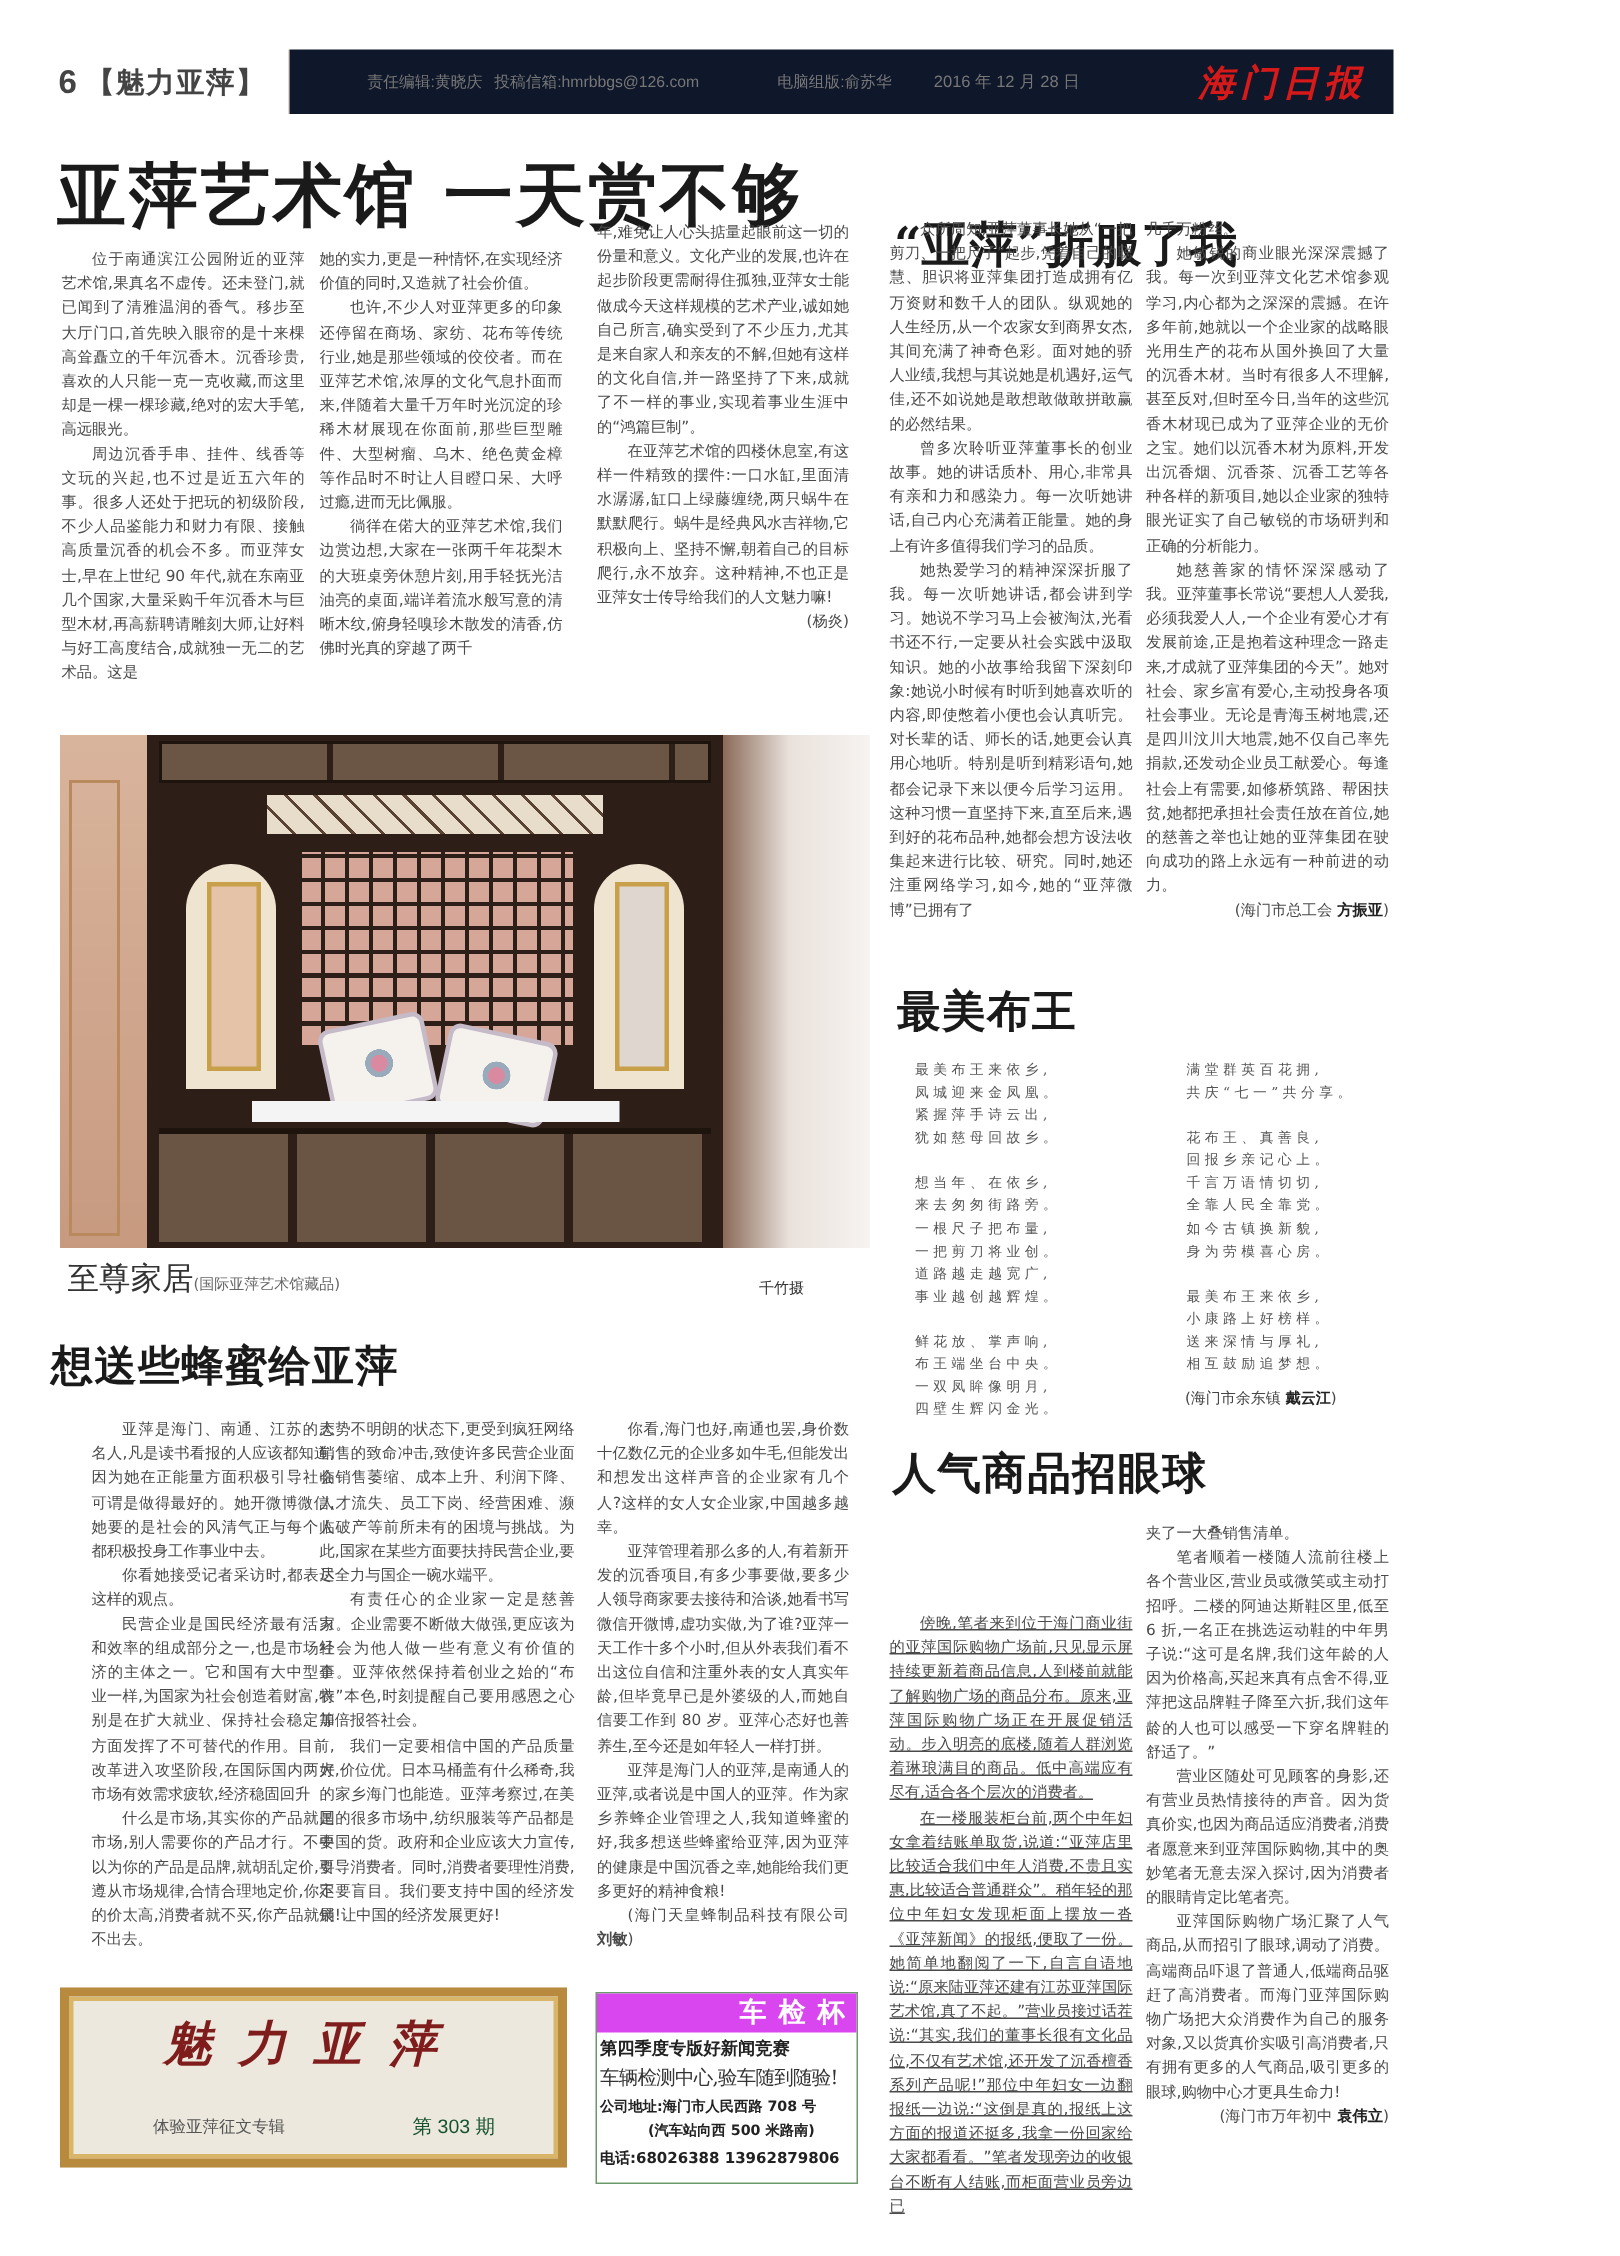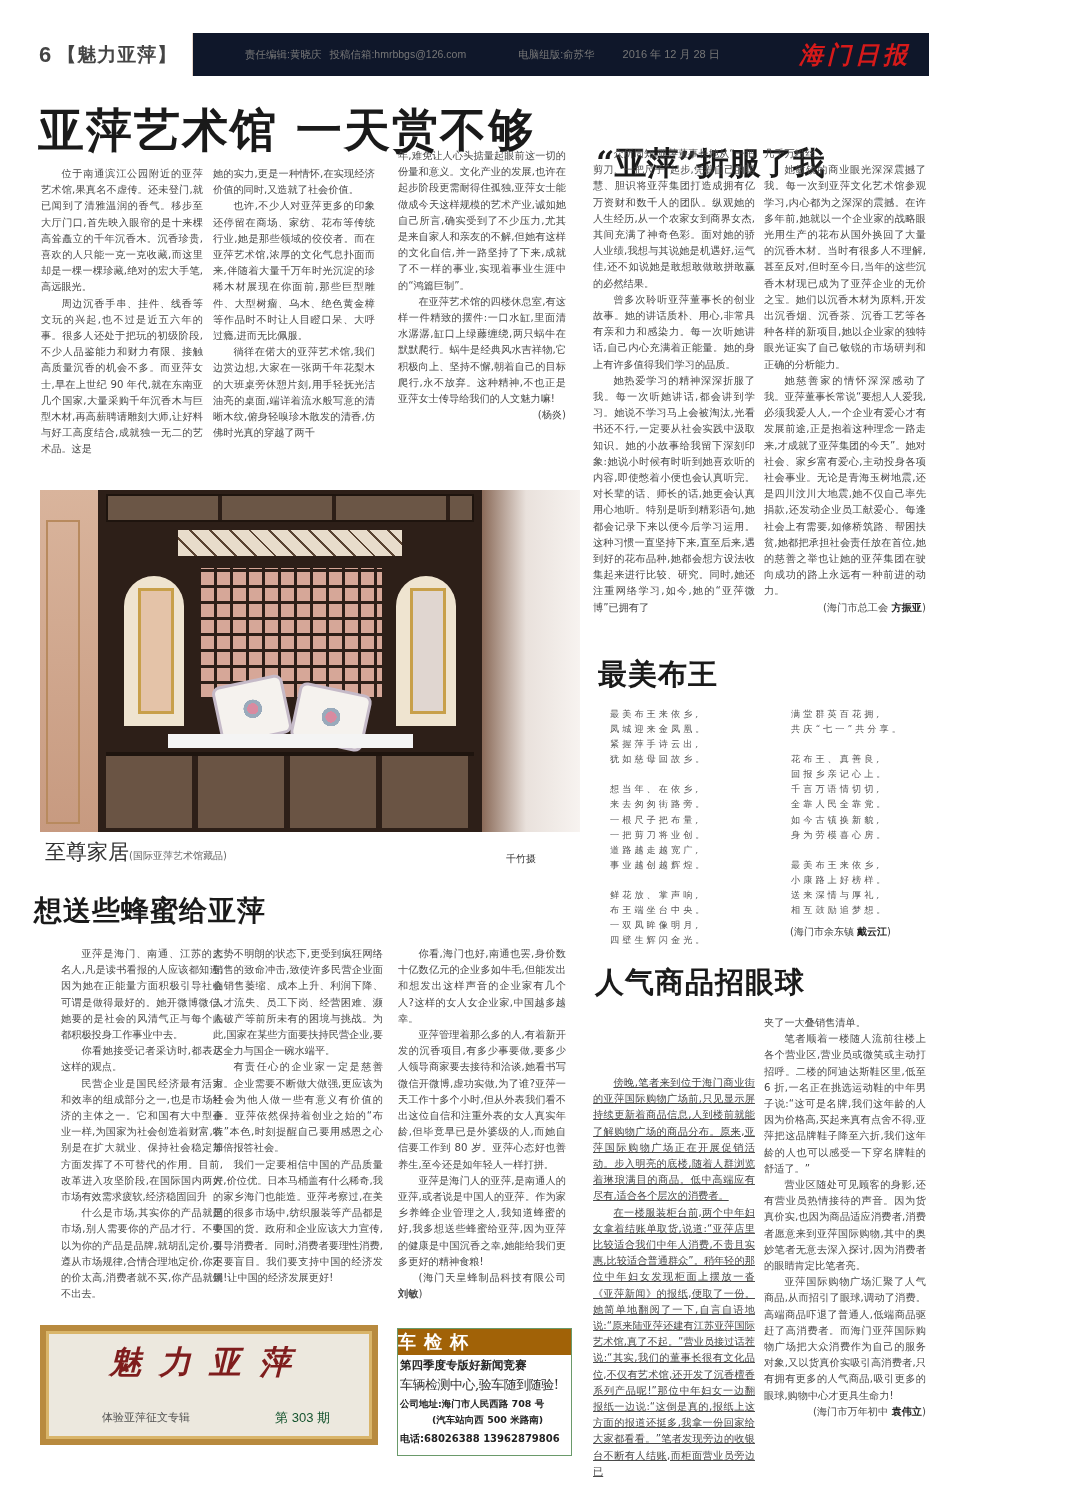--- a/index.html
+++ b/index.html
@@ -82,21 +82,21 @@
   .credit { position: absolute; left: 506px; top: 852px; font-family: "DejaVu Sans", sans-serif; font-size: 10px; color: #333; }
 
   
   .banner { position: absolute; left: 40px; top: 1325px; width: 338px; height: 120px; border: 6px solid #b88a3e; background: #ece8de; box-shadow: inset 0 0 0 3px #d9b56a; }
   .banner-title { position: absolute; left: 0; right: 0; top: 10px; text-align: center; font-family: "DejaVu Serif", serif; font-weight: bold; font-style: italic; font-size: 32px; color: #7f1d1d; letter-spacing: 18px; }
   .banner-sub { position: absolute; left: 56px; bottom: 14px; font-family: "DejaVu Sans", sans-serif; font-size: 11px; color: #555; }
   .banner-issue { position: absolute; right: 42px; bottom: 12px; font-family: "Liberation Sans", sans-serif; font-size: 13px; color: #14532d; }
 
   
   .ad { position: absolute; left: 397px; top: 1328px; width: 175px; height: 128px; border: 1px solid #6a9a6a; background: #fff; }
-  .ad-head { background: #a16207; color: #fff; font-family: "DejaVu Sans", sans-serif; font-weight: bold; font-size: 18px; text-align: left; letter-spacing: 8px; height: 26px; line-height: 26px; }
+  .ad-head { background: #d946ef; color: #fff; font-family: "DejaVu Sans", sans-serif; font-weight: bold; font-size: 18px; text-align: right; letter-spacing: 8px; height: 26px; line-height: 26px; }
   .ad-line1 { font-family: "DejaVu Sans", sans-serif; font-weight: bold; font-size: 11.5px; color: #222; padding: 3px 0 0 2px; white-space: nowrap; }
   .ad-line2 { font-family: "DejaVu Serif", serif; font-size: 13px; color: #333; padding: 3px 0 0 2px; white-space: nowrap; letter-spacing: -0.5px; }
   .ad-line3 { font-family: "DejaVu Sans", sans-serif; font-size: 9.5px; color: #222; font-weight: bold; padding: 4px 0 0 2px; white-space: nowrap; }
   .ad-line4 { font-family: "DejaVu Sans", sans-serif; font-size: 9.5px; color: #222; font-weight: bold; padding: 3px 0 0 34px; white-space: nowrap; }
   .ad-line5 { font-family: "DejaVu Sans", sans-serif; font-size: 10px; color: #222; font-weight: bold; padding: 5px 0 0 2px; white-space: nowrap; }
 </style>
 </head>
 <body>
 
 <div class="masthead">

